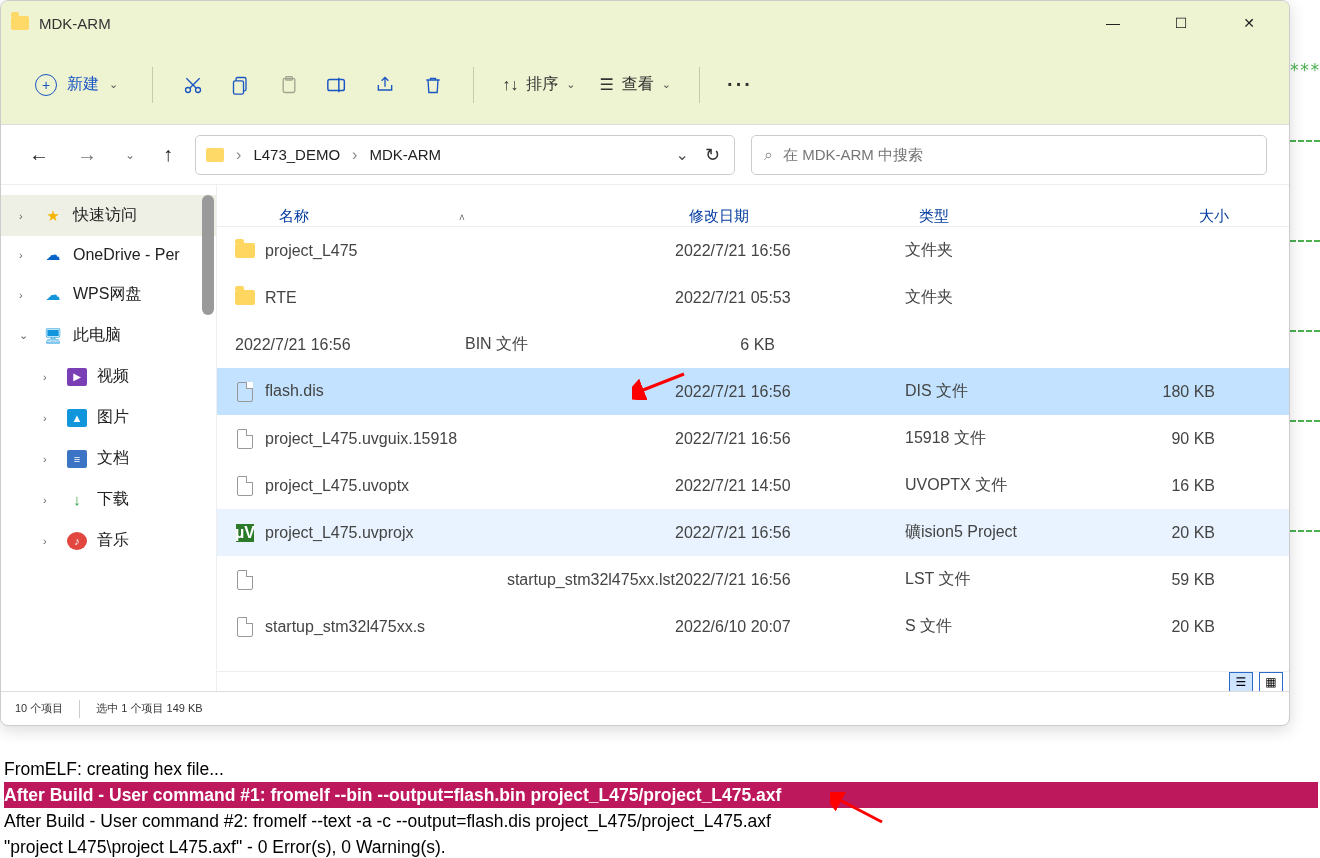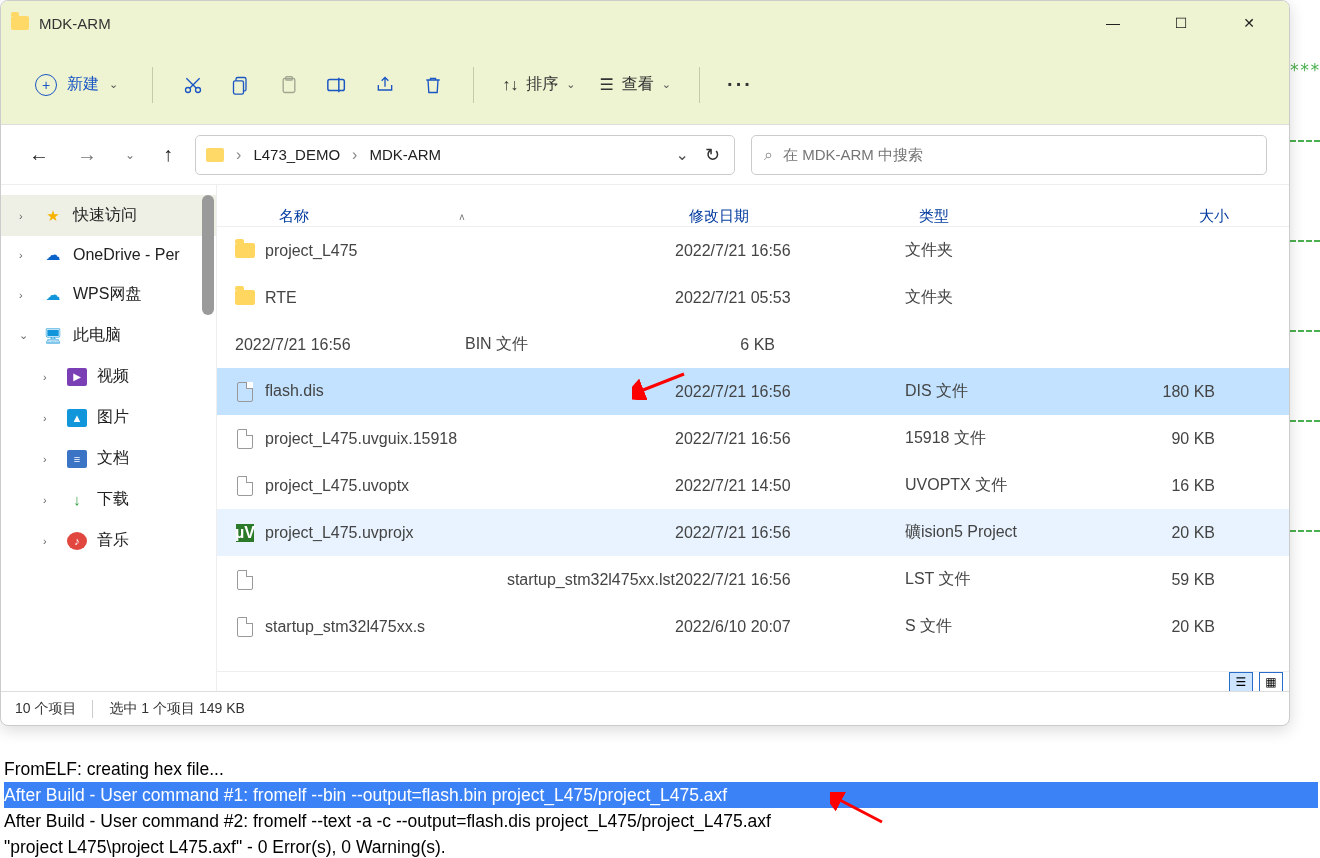--- a/index.html
+++ b/index.html
@@ -51,24 +51,24 @@
 .ico-folder { width:20px; height:15px; background:#ffd760; border-radius:2px; position:relative; }
 .ico-folder::before { content:""; position:absolute; top:-4px; left:0; width:9px; height:4px; background:#ffd760; border-radius:2px 2px 0 0; }
 .ico-file { width:16px; height:20px; border:1.5px solid #999; border-radius:2px; position:relative; }
 .ico-file::before { content:""; position:absolute; top:-1px; right:-1px; width:6px; height:6px; background:#fff; border-left:1.5px solid #999; border-bottom:1.5px solid #999; }
 .ico-uv { width:18px; height:18px; background:#2a7a2a; color:#fff; font-size:16px; font-weight:bold; display:flex; align-items:center; justify-content:center; border-radius:0; }
 .arrow-red { position:absolute; color:#f00; pointer-events:none; z-index:5; }
 .arrow-red svg { display:block; }
 .hscroll { height:20px; border-top:1px solid #eee; display:flex; align-items:center; justify-content:flex-end; padding:0 6px; gap:6px; }
 .view-btn { width:24px; height:20px; border:1px solid #2a6cc9; display:flex; align-items:center; justify-content:center; font-size:12px; cursor:pointer; }
 .view-btn.act { background:#cfe4ff; }
-.statusbar { height:34px; border-top:1px solid #ddd; display:flex; align-items:center; padding:0 14px; font-size:14px; color:#333; gap:16px; }
+.statusbar { height:34px; border-top:1px solid #ddd; display:flex; align-items:center; padding:0 14px; font-size:11px; color:#333; gap:16px; }
 .stat-sep { width:1px; height:18px; background:#ccc; }
 .console { position:absolute; left:4px; top:730px; right:2px; font-family:Consolas,monospace; font-size:17.5px; line-height:26px; white-space:pre; color:#000; z-index:1; }
-.console .hl { background:#3b82f6; color:#fff; display:inline-block; width:100%; }
+.console .hl { background:#be185d; color:#fff; display:inline-block; width:100%;font-weight:bold; }
 .bg-dash { position:absolute; right:0; top:0; width:30px; height:720px; z-index:0; }
 .bg-dash div { position:absolute; right:0; width:30px; border-top:2px dashed #4caf50; }
 .green-star { position:absolute; right:0; top:60px; color:#4caf50; font-family:monospace; font-size:17px; z-index:0; }
 </style>
 </head>
 <body>
 
 <div class="green-star">***</div>
 <div class="bg-dash">
   <div style="top:140px"></div>

